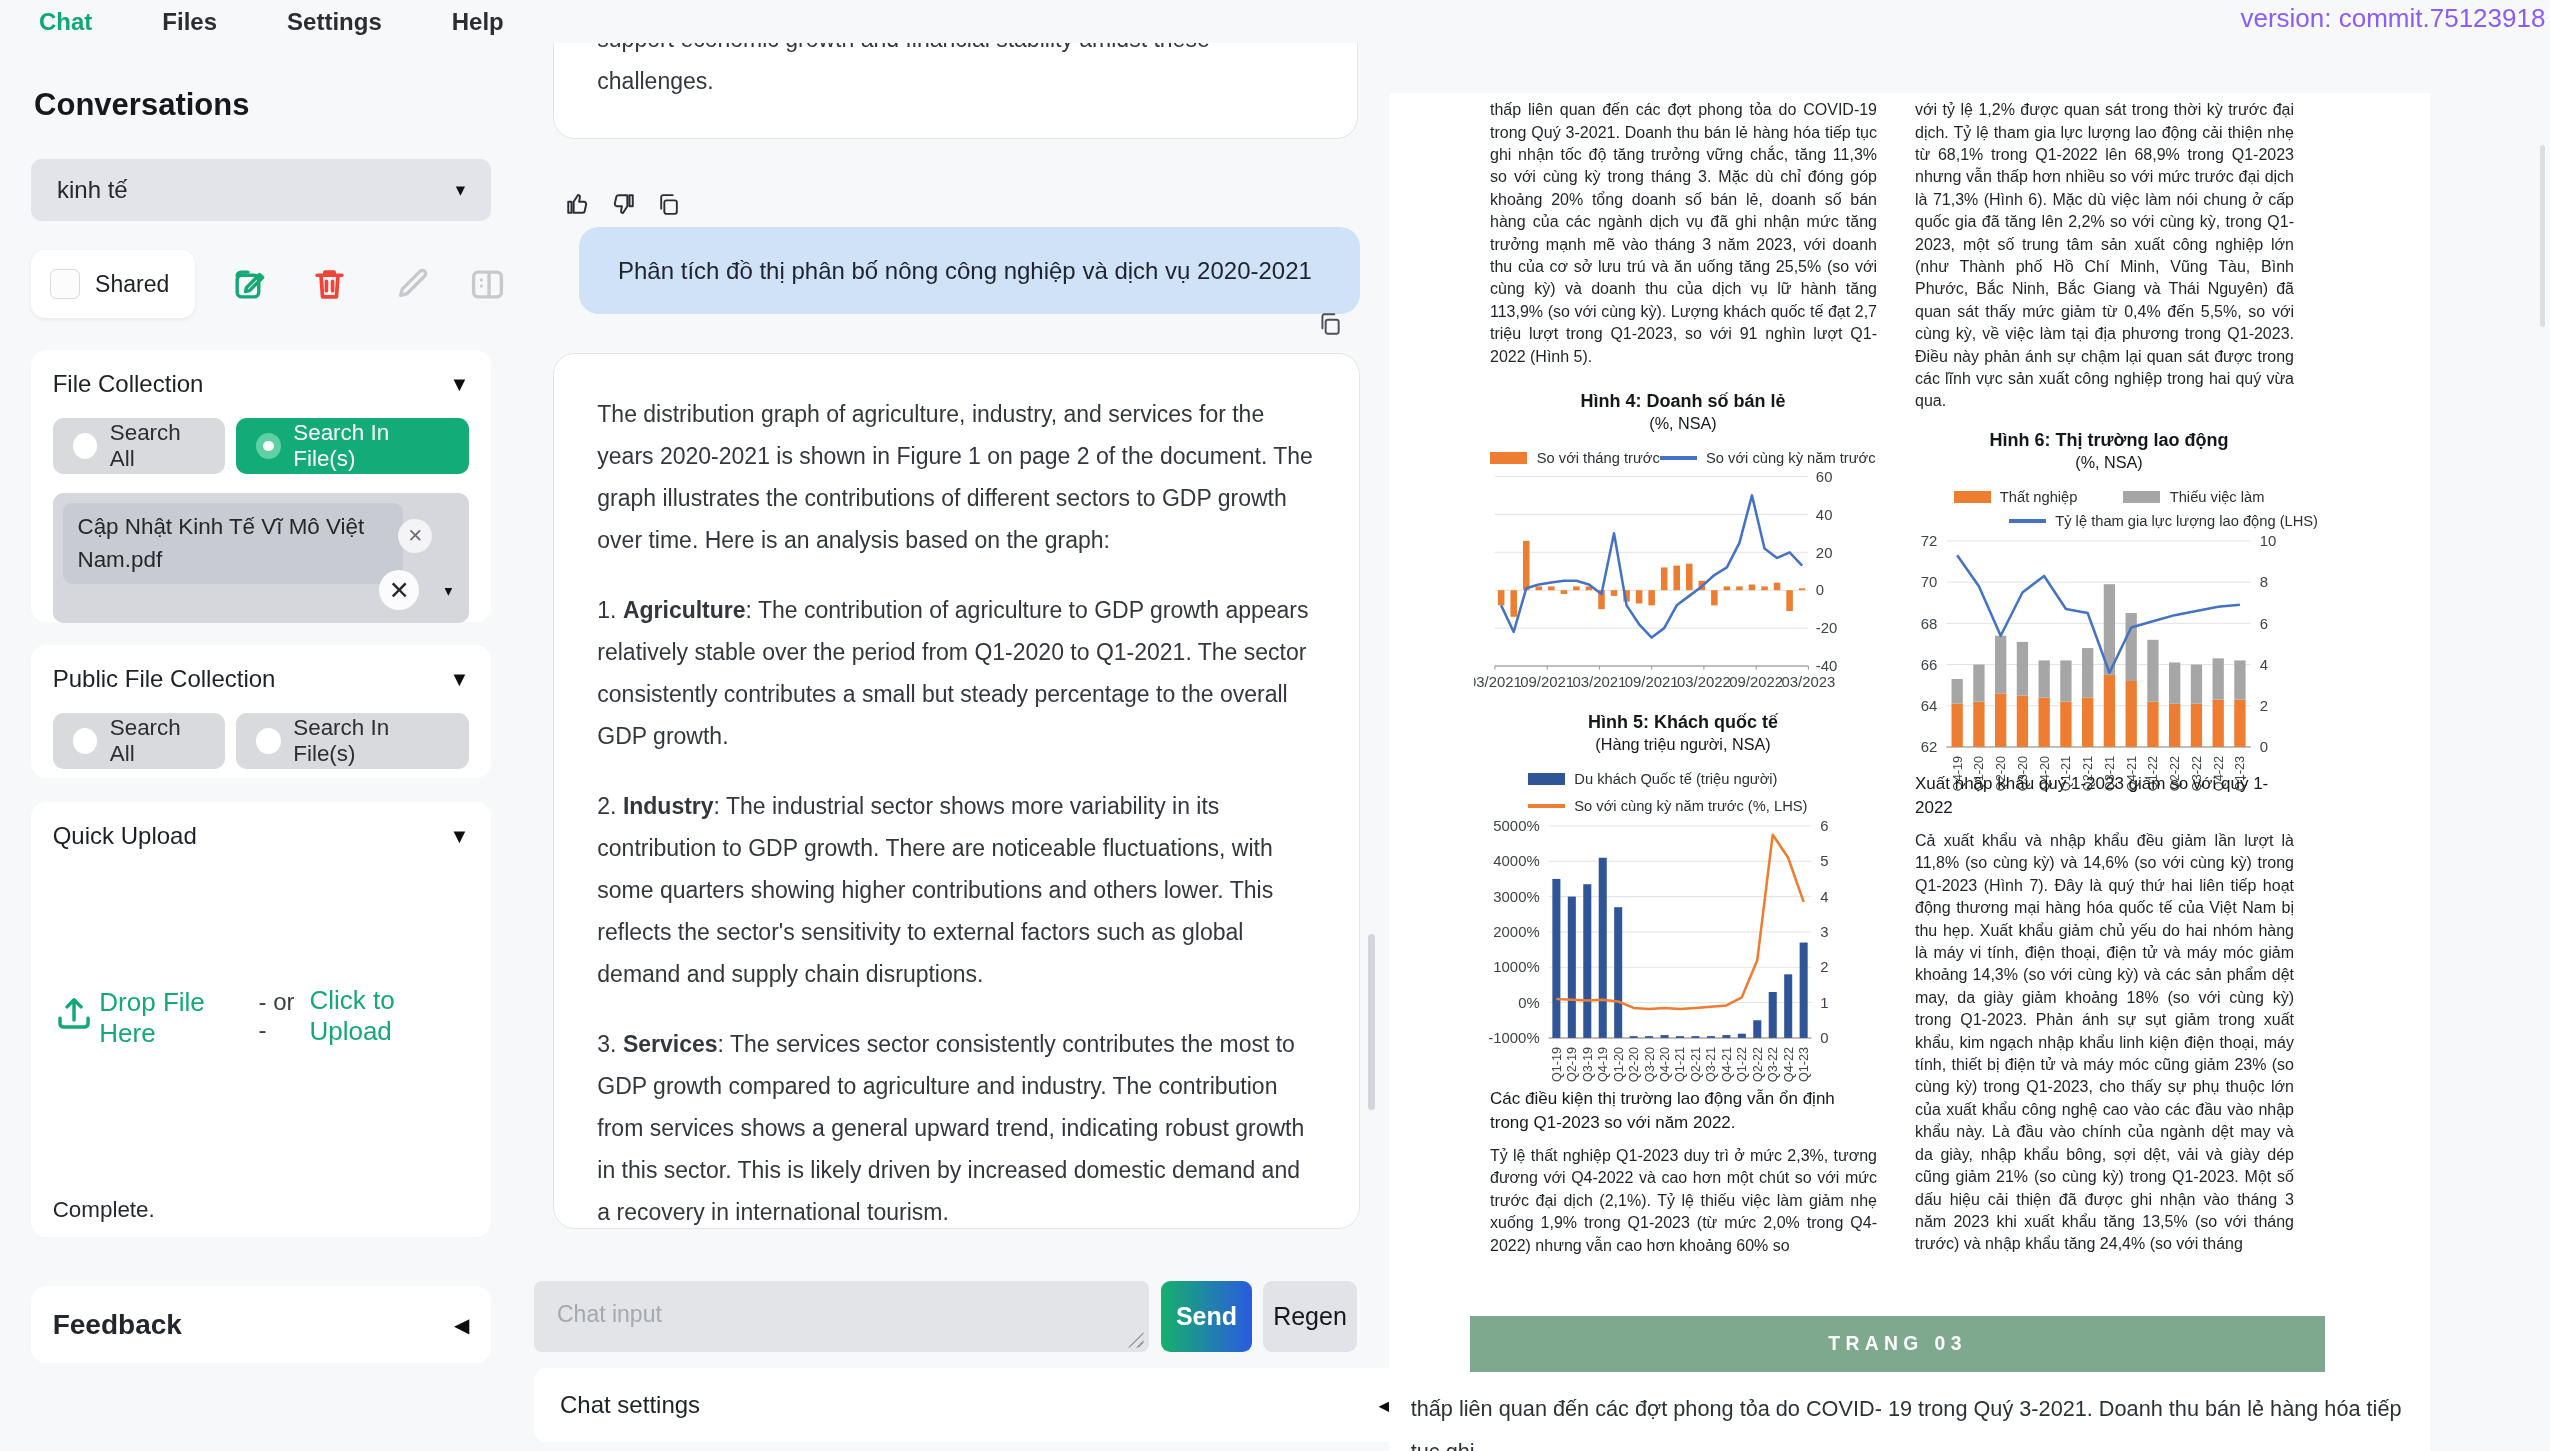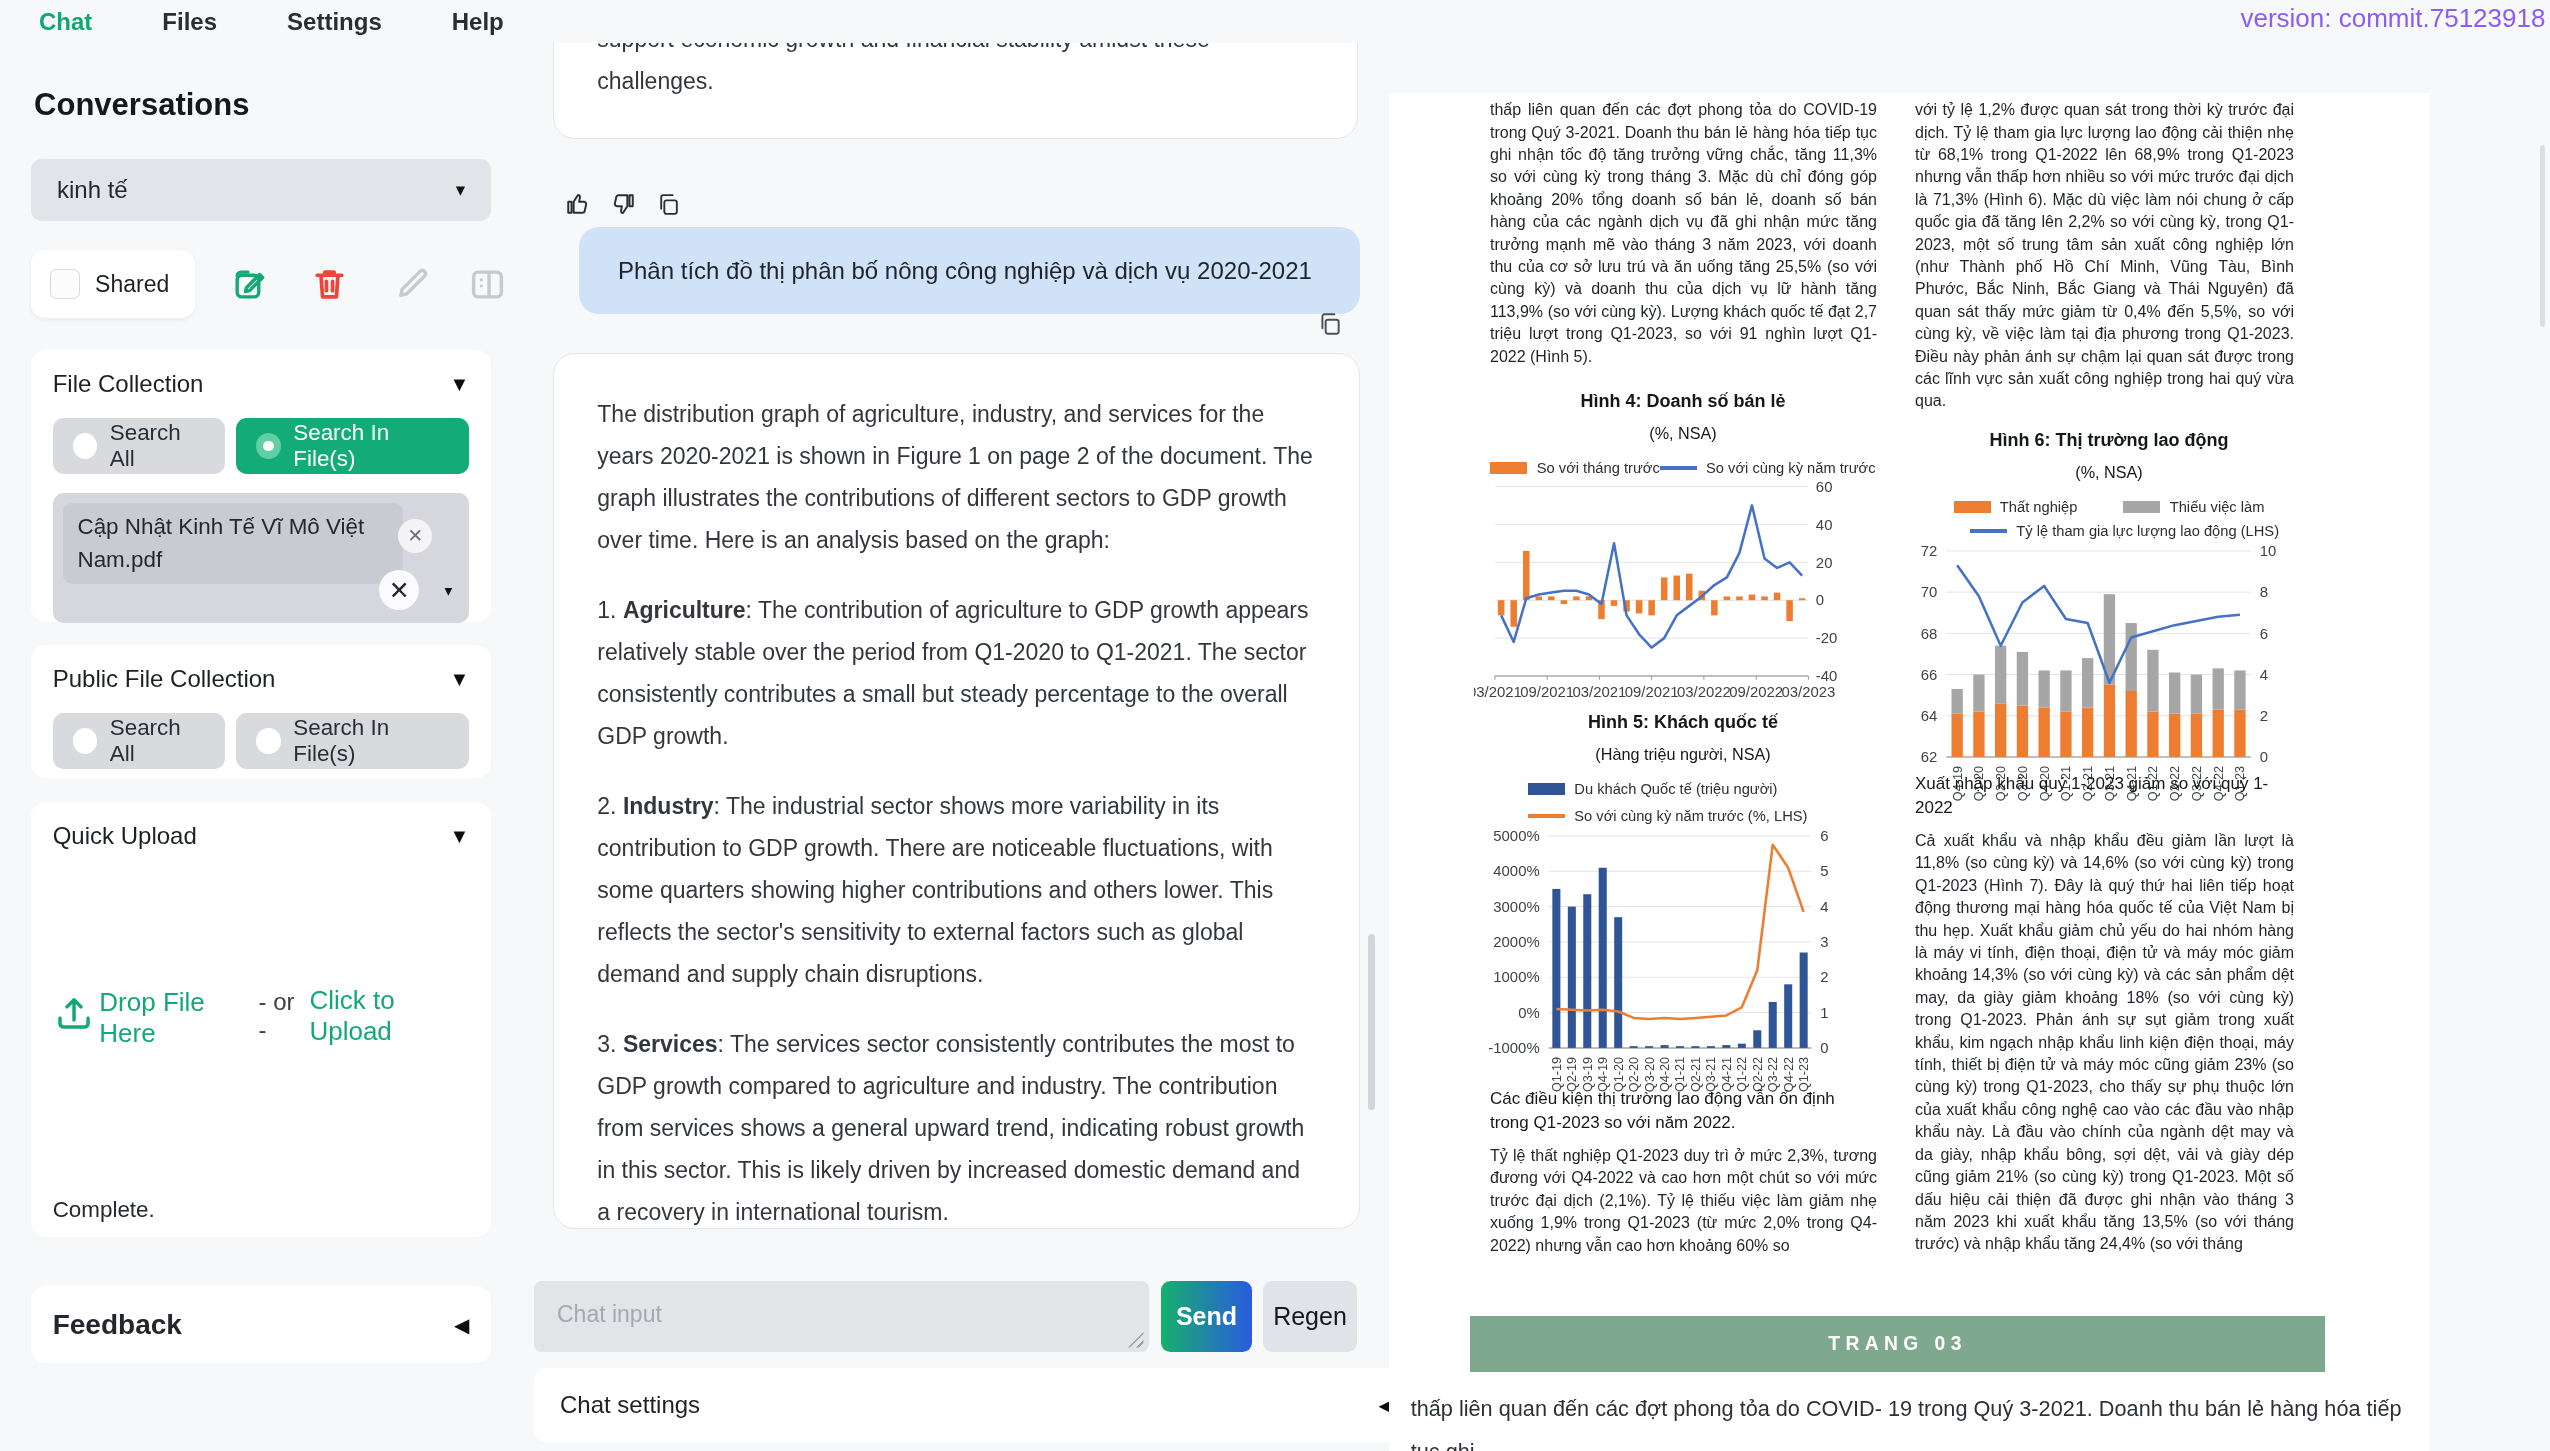--- a/index.html
+++ b/index.html
@@ -76,21 +76,21 @@
   
   .pdf{position:absolute;left:1389px;top:93px;width:1041px;height:1359px;background:#fff;}
   .pcol{position:absolute;top:6.2px;font-size:16px;line-height:22.4px;color:#1f2328;text-align:justify;}
   .pcol.l{left:101px;width:387px;}
   .pcol.r{left:526px;width:379px;}
   .pdf-abs{position:absolute;color:#1f2328;}
   .ph{font-weight:400;font-size:17px;line-height:24px;color:#14171b;}
   .pp{font-size:16px;line-height:22.4px;text-align:justify;}
   .fig{position:absolute;width:418px;}
   .fig-title{text-align:center;font-weight:700;font-size:18px;color:#14171b;}
-  .fig-sub{text-align:center;font-size:16.2px;color:#14171b;margin-top:12px;}
+  .fig-sub{text-align:center;font-size:16.2px;color:#14171b;margin-top:2px;}
   .legend{display:flex;justify-content:center;align-items:center;gap:0;margin-top:17px;font-size:14.7px;color:#2b2f34;}
   .legend.rows{flex-direction:column;align-items:flex-start;margin-left:54px;gap:10.8px;}
   .lg-item{display:flex;align-items:center;gap:9.3px;}
   .sw-bar{width:37px;height:11.6px;}
   .sw-line{width:37px;height:3.9px;}
   .c-orange{background:#ED7D31;} .c-blue{background:#4472C4;} .c-navy{background:#2F5597;} .c-gray{background:#A6A6A6;}
   .trang{position:absolute;left:81px;top:1223px;width:855px;height:56px;background:#7fa98e;
        display:flex;align-items:center;justify-content:center;color:#fff;font-weight:700;font-size:19.3px;letter-spacing:5.4px;}
   .below{position:absolute;left:21.7px;top:1294px;width:1014px;font-size:21.7px;line-height:43px;color:#2c3138;}
   .win-thumb{position:absolute;left:2540px;top:145px;width:5.4px;height:182px;background:#dcdee2;border-radius:3.1px;}
@@ -424,21 +424,21 @@
       <div class="legend" style="gap:46px;">
         <span class="lg-item">
             <span class="sw-bar c-orange"></span>
             <span>Thất nghiệp</span>
           </span>
         <span class="lg-item">
             <span class="sw-bar c-gray"></span>
             <span>Thiếu việc làm</span>
           </span>
       </div>
-      <div class="legend" style="margin-top:7.7px;justify-content:center;margin-left:31px;">
+      <div class="legend" style="margin-top:7.7px;justify-content:flex-end;margin-left:31px;">
         <span class="lg-item">
             <span class="sw-line c-blue"></span>
             <span>Tỷ lệ tham gia lực lượng lao động (LHS)</span>
           </span>
       </div>
       <svg width="418" viewBox="0 0 560 388">
           <line x1="62" y1="16" x2="470" y2="16" stroke="#d9d9d9" stroke-width="1"></line>
           <line x1="62" y1="71.19999999999999" x2="470" y2="71.19999999999999" stroke="#d9d9d9" stroke-width="1"></line>
           <line x1="62" y1="126.4" x2="470" y2="126.4" stroke="#d9d9d9" stroke-width="1"></line>
           <line x1="62" y1="181.6" x2="470" y2="181.6" stroke="#d9d9d9" stroke-width="1"></line>

